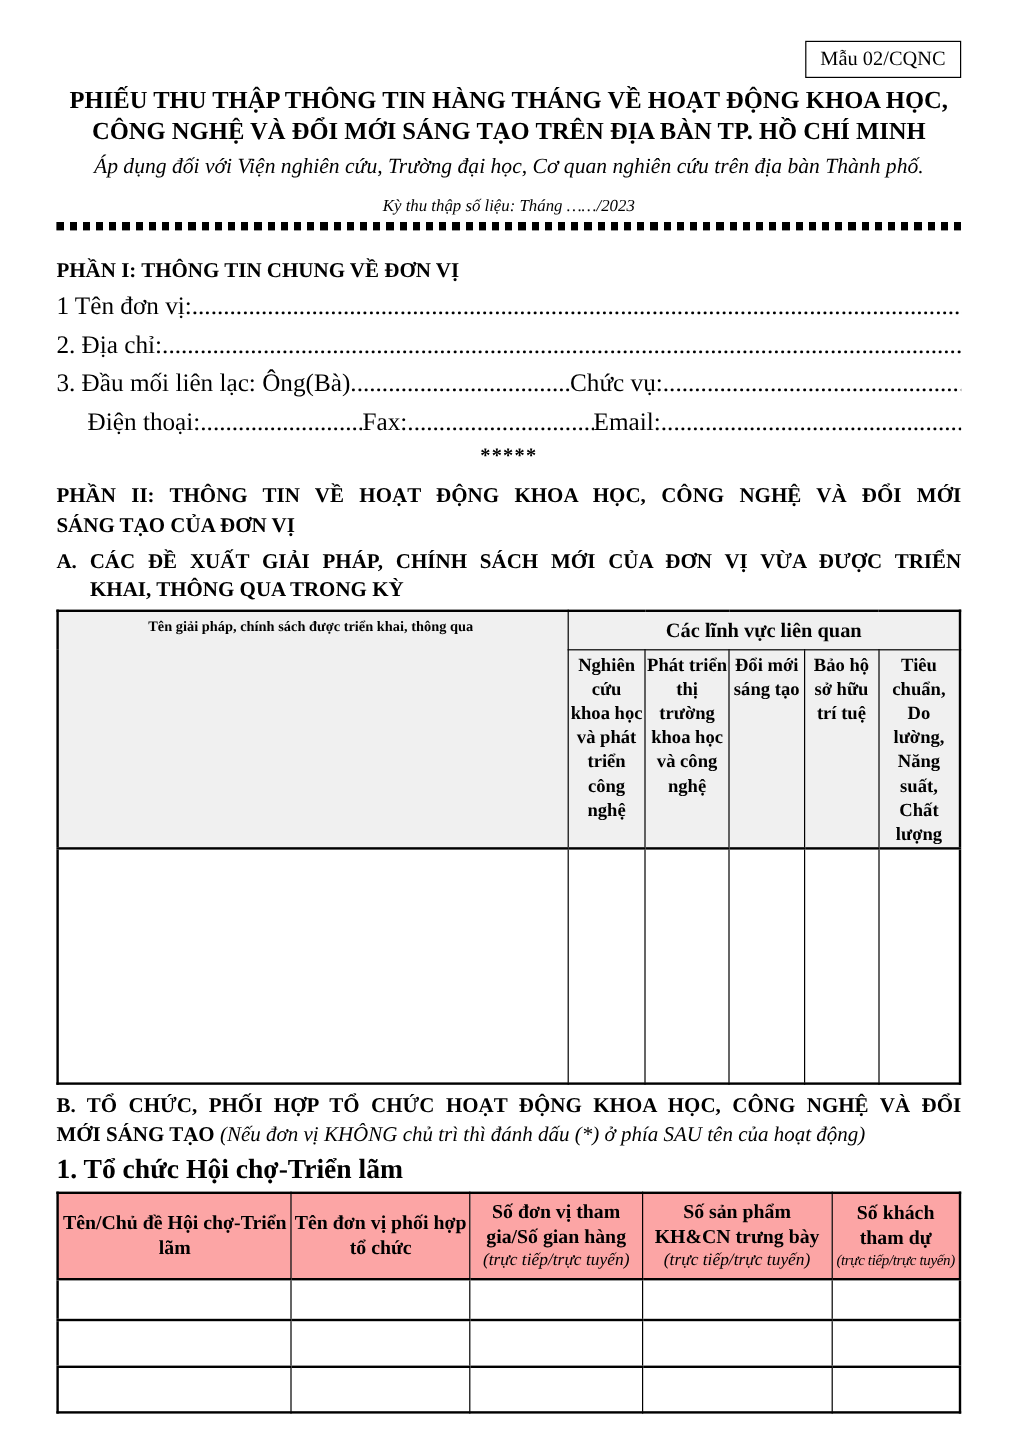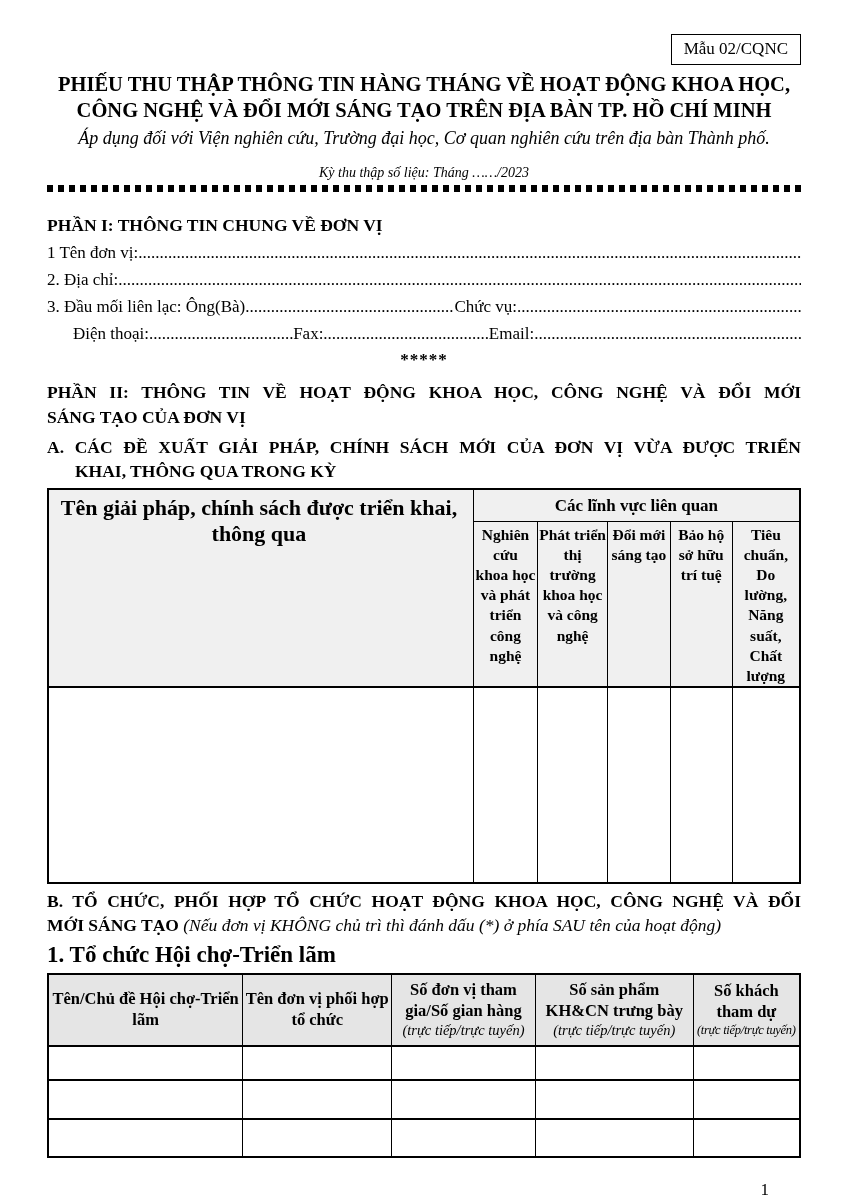--- a/index.html
+++ b/index.html
@@ -16,47 +16,47 @@
   .badge { border: 1px solid #000; padding: 4px 12px 5px 12px; font-size: 17px; line-height: 1.2; }
 
   
   .title { text-align: center; font-weight: bold; font-size: 20.5px; line-height: 1.26; margin-top: 7px; }
   .subtitle { text-align: center; font-style: italic; font-size: 18px; margin-top: 4px; }
   .period { text-align: center; font-style: italic; font-size: 14px; margin-top: 16px; }
   .dotted-rule { height: 7px; margin-top: 4px; background: repeating-linear-gradient(to right, #000 0 6px, transparent 6px 11px); }
 
   
   .h-part { font-weight: bold; font-size: 17.5px; margin-top: 23px; }
-  .field-line { display: flex; align-items: baseline; font-size: 17px; margin-top: 7px; white-space: nowrap; justify-content: flex-end; }
+  .field-line { display: flex; align-items: baseline; font-size: 21px; margin-top: 7px; white-space: nowrap; justify-content: flex-end; }
   .field-line .indent { display: inline-block; width: 26px; }
   .leader { overflow: hidden; white-space: nowrap; flex: 1 1 0; min-width: 0; }
   .stars { text-align: center; font-weight: bold; font-size: 17px; margin-top: 6px; letter-spacing: 1px; }
 
   
   .jline { display: block; text-align: justify; text-align-last: justify; }
   .h-part2 { font-weight: bold; font-size: 17.5px; margin-top: 10px; line-height: 1.4; }
   .h-secA { font-weight: bold; font-size: 17.5px; margin-top: 6px; line-height: 1.38; }
   .h-secA .indent2 { display: block; padding-left: 28px; }
   .h-secB { font-size: 17.5px; margin-top: 5px; line-height: 1.38; }
   .h-secB .bold { font-weight: bold; text-align: right; }
   .h-secB .ital { font-style: italic; font-weight: normal; }
   .h-sub1 { font-weight: bold; font-size: 23px; margin-top: 5px; }
 
   
   table { border-collapse: collapse; width: 100%; table-layout: fixed; }
   th, td { border: 1px solid #000; padding: 0; }
   .tblA { margin-top: 5px; border: 2px solid #000; }
   .tblA th { background: #f0f0f0; font-weight: bold; }
-  .tblA .col1-h { font-size: 22px; vertical-align: top; padding-top: 5px; padding-left: 0; padding-right: 4px; text-align: center; }
+  .tblA .col1-h { font-size: 12px; vertical-align: top; padding-top: 5px; padding-left: 0; padding-right: 4px; text-align: center; }
   .tblA .group-h { font-size: 17px; height: 32px; text-align: center; vertical-align: middle; }
   .tblA .sub-h { font-size: 15.5px; vertical-align: top; padding: 3px 1px 0 1px; line-height: 1.3; height: 163px; text-align: center; }
   .tblA tbody td { height: 196px; border-top: 2px solid #000; background: #fff; }
 
   .tblB { margin-top: 5px; border: 2px solid #000; }
-  .tblB th { background: #e5e5e5; font-size: 16.5px; font-weight: bold; text-align: center; vertical-align: middle; padding: 5px 2px; line-height: 1.25; }
+  .tblB th { background: #fca5a5; font-size: 16.5px; font-weight: bold; text-align: center; vertical-align: middle; padding: 5px 2px; line-height: 1.25; }
   .tblB th .sub { display: block; font-weight: normal; font-style: italic; font-size: 14.5px; }
   .tblB th .sub.tight { font-size: 12.5px; letter-spacing: -0.3px; }
   .tblB tbody td { background: #fff; border-top: 2px solid #000; }
   .tblB tbody tr.r1 td { height: 34px; }
   .tblB tbody tr.r2 td { height: 39px; }
   .tblB tbody tr.r3 td { height: 38px; }
 
   .page-number { text-align: right; padding-right: 32px; margin-top: 22px; font-size: 17px; }
 </style>
 </head>

